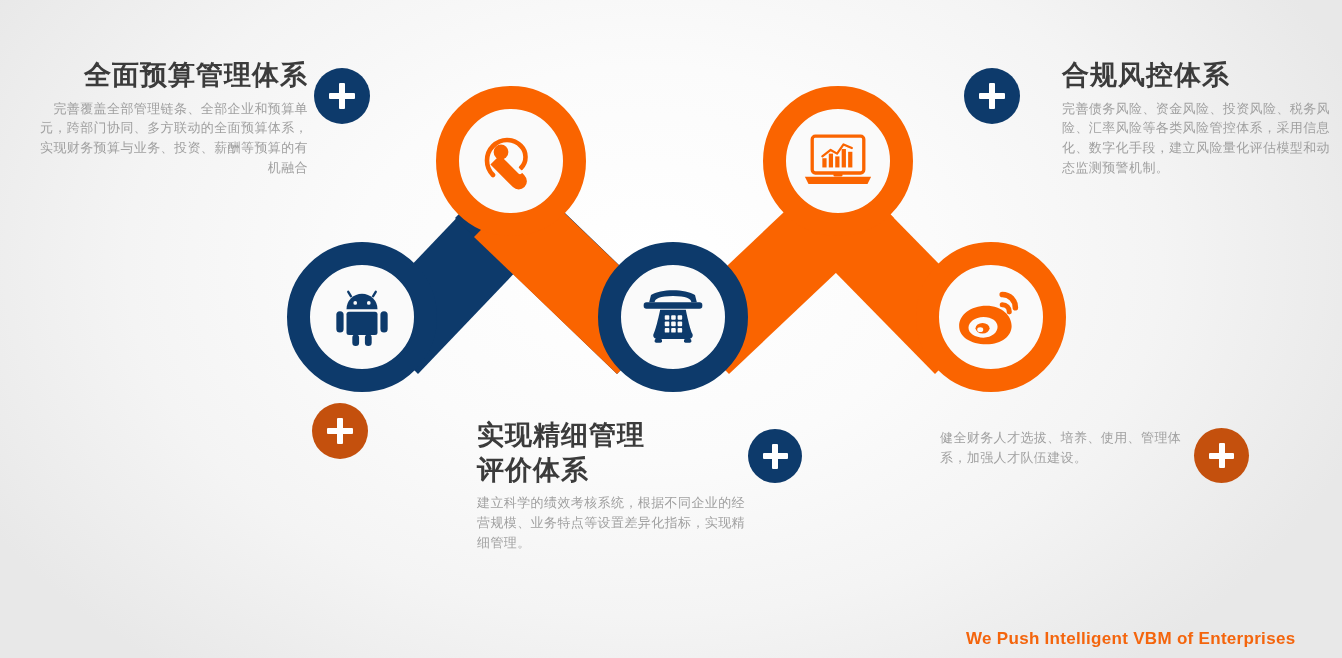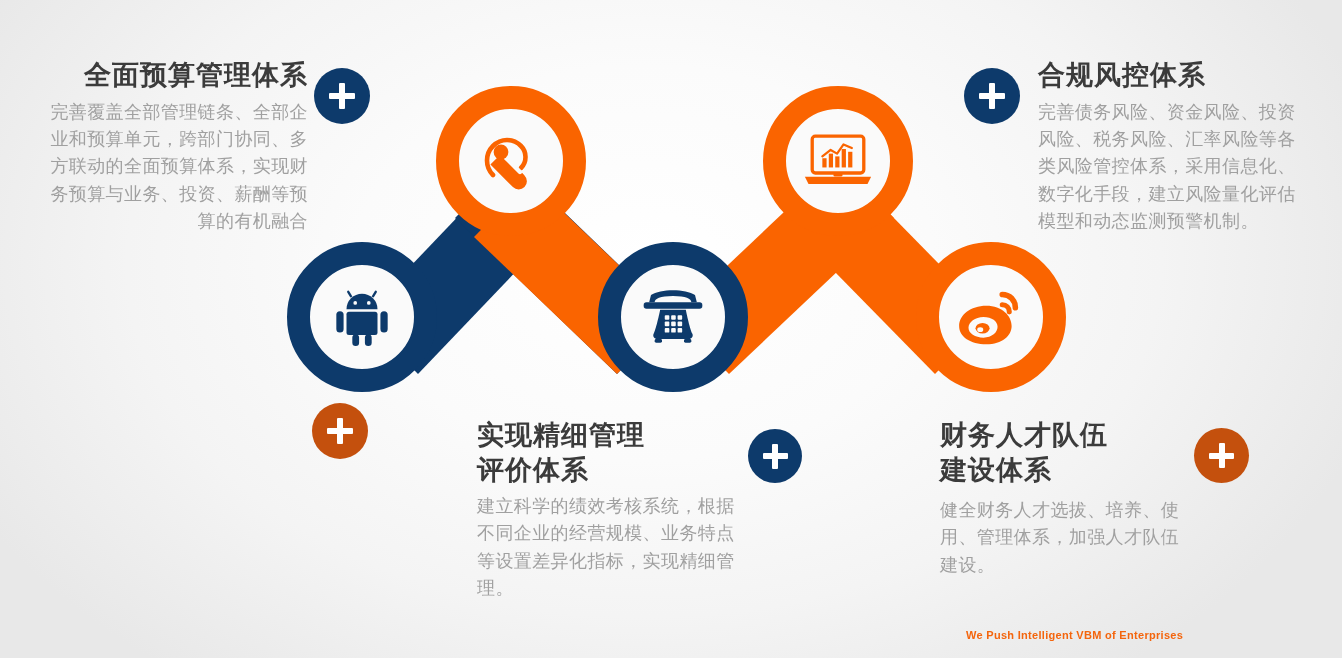--- a/index.html
+++ b/index.html
@@ -68,31 +68,31 @@
   .block .b-title {
     font-size: 27px;
     font-weight: bold;
     color: #3b3b3b;
     letter-spacing: 1px;
     line-height: 1.28;
     margin: 0 0 6px 0;
     white-space: pre-line;
   }
   .block .b-body {
-    font-size: 18px;
+    font-size: 13px;
     color: #a0a0a0;
     line-height: 1.52;
     margin: 0;
     letter-spacing: 0.4px;
   }
 
   
   #tagline {
     position: absolute;
-    font-size: 11px;
+    font-size: 17px;
     font-weight: bold;
     color: #f4650d;
     letter-spacing: 0.3px;
     white-space: nowrap;
   }
 </style>
 </head>
 <body>
 
 <div id="stage">
@@ -236,33 +236,31 @@
   <div class="plus-badge" style="left:1194px; top:428px; width:55px; height:55px; background:#c4500d;">
     <span class="bar-h" style="width:25px;height:6px;"></span>
     <span class="bar-v" style="width:6px;height:25px;"></span>
   </div>
 
   <div class="block" style="left:36px; top:58px; width:272px;text-align:right;">
     <h2 class="b-title">全面预算管理体系</h2>
     <p class="b-body">完善覆盖全部管理链条、全部企业和预算单元，跨部门协同、多方联动的全面预算体系，实现财务预算与业务、投资、薪酬等预算的有机融合</p>
   </div>
 
-  <div class="block" style="left:1038px; top:58px; width:275px;font-family:Liberation Serif, serif;">
+  <div class="block" style="left:1062px; top:58px; width:275px;font-family:Liberation Serif, serif;">
     <h2 class="b-title">合规风控体系</h2>
     <p class="b-body">完善债务风险、资金风险、投资风险、税务风险、汇率风险等各类风险管控体系，采用信息化、数字化手段，建立风险量化评估模型和动态监测预警机制。</p>
   </div>
 
 
   <div class="block" style="left:477px; top:418px; width:268px;">
     <h2 class="b-title">实现精细管理
 评价体系</h2>
     <p class="b-body" style="margin-top:4px;">建立科学的绩效考核系统，根据不同企业的经营规模、业务特点等设置差异化指标，实现精细管理。</p>
   </div>
 
   <div class="block" style="left:940px; top:418px; width:252px;">
-    <h2 class="b-title">财务人才队伍
-建设体系</h2>
     <p class="b-body" style="margin-top:10px;font-family:Liberation Serif, serif;">健全财务人才选拔、培养、使用、管理体系，加强人才队伍建设。</p>
   </div>
 
   <div id="tagline" style="left:966px; top:629px;">We Push Intelligent VBM of Enterprises</div>
 
 </div>
 
 </body></html>

